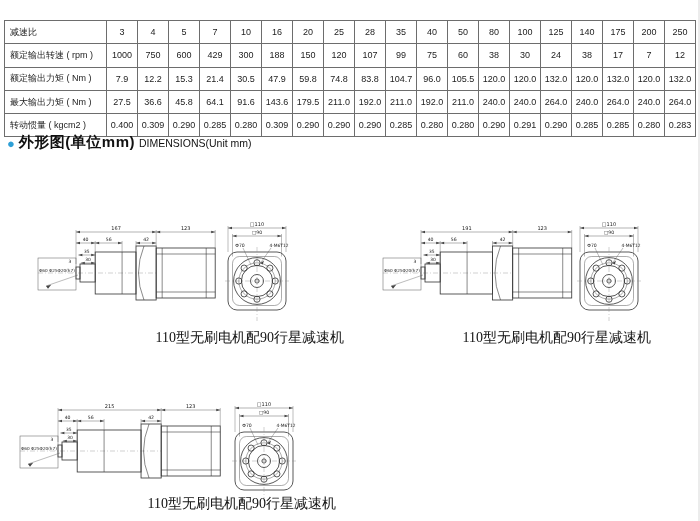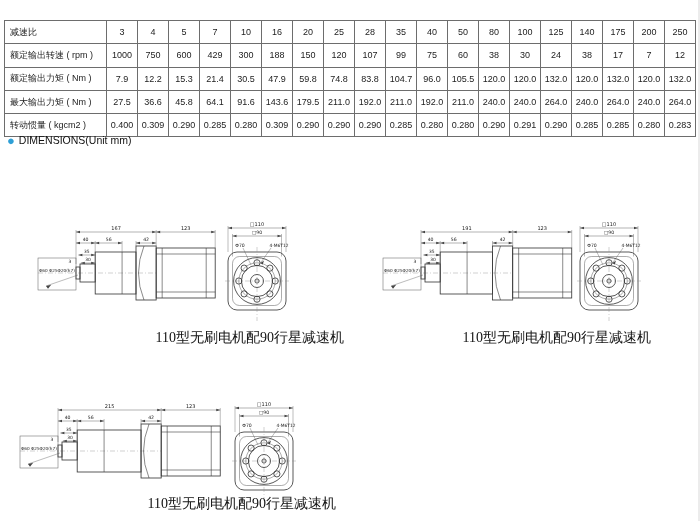--- a/index.html
+++ b/index.html
@@ -157,20 +157,21 @@
             <td>0.285</td>
             <td>0.280</td>
             <td>0.283</td>
           </tr>
         </tbody>
     </table>
   </div>
 
   <div class="sec-head">
     <span class="sec-bullet" style="color: rgb(46, 159, 214);">●</span>
+    <span class="sec-zh">外形图(单位mm)</span>
     <span class="sec-en">DIMENSIONS(Unit mm)</span>
   </div>
 
   <div class="drawing" style="left:18px;top:212px;width:330px;height:140px;">
     <svg style="left:0;top:0;" viewBox="0 0 204 100" width="204" height="100">
         <g>
           <line x1="20" y1="61" x2="138.16" y2="61" class="cl"></line>
           <rect x="58" y="55" width="4" height="12" class="pt"></rect>
           <rect x="62" y="52" width="15.200000000000003" height="18" class="pt"></rect>
           <rect x="77.2" y="40" width="40.8" height="42" class="pt"></rect>

